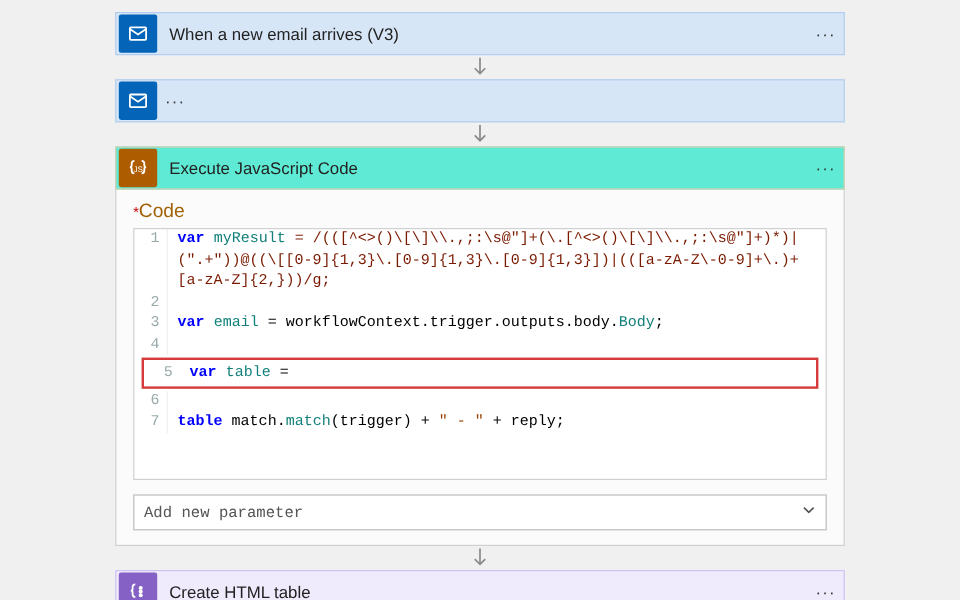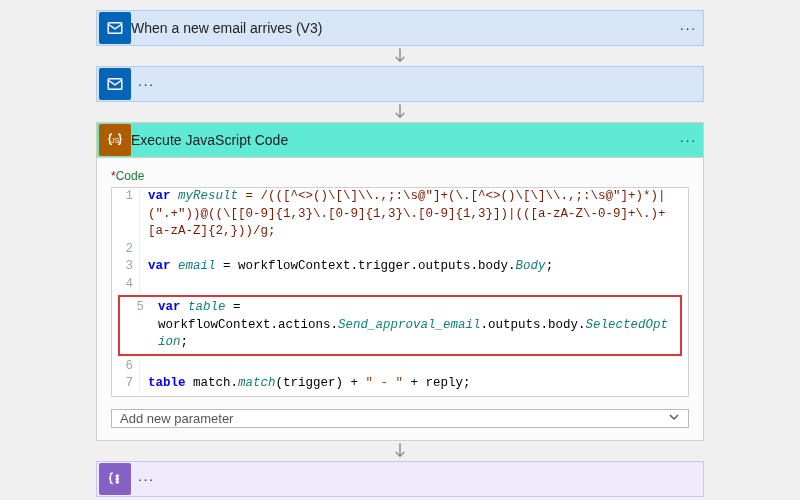--- a/index.html
+++ b/index.html
@@ -27,37 +27,37 @@
     width: 32px; height: 32px;
     margin-left: 2px;
     display: flex; align-items: center; justify-content: center;
     border-radius: 2px;
     color: #fff;
   }
   .step-icon svg { width: 18px; height: 18px; }
   .ic-outlook { background: #0364b8; }
   .ic-js { background: #ad5c00; }
   .ic-purple { background: #8561c5; }
-  .step-title { margin-left: 0; flex: 1; color: #222; font-size: 14px; }
+  .step-title { margin-left: 10px; flex: 1; color: #222; font-size: 14px; }
   .step-more { width: 30px; color: #333; letter-spacing: 1px; font-size: 14px; text-align: center; cursor: pointer; }
   .arrow {
     display: flex; justify-content: center;
     height: 20px;
     align-items: center;
   }
   .arrow svg { width: 14px; height: 18px; color: #888; }
   .panel {
     border: 1px solid #d0d0d0;
     border-top: none;
     background: #fbfbfb;
     padding: 10px 14px 12px 14px;
   }
   .label-row { margin-bottom: 4px; }
   .required { color: #c00; font-size: 12px; }
-  .label-text { font-size: 12px; color: #15803d; }
+  .label-text { font-size: 16px; color: #a16207; }
   .code-box {
     border: 1px solid #d0d0d0;
     background: #fff;
     font-family: Consolas, "Courier New", monospace;
     font-size: 12.5px;
     line-height: 1.4;
     height: 210px;
     overflow: hidden;
   }
   .code-line { display: flex; }
@@ -71,35 +71,36 @@
     border-right: 1px solid #eee;
   }
   .code-content {
     padding-left: 8px;
     white-space: pre-wrap;
     word-break: break-all;
     flex: 1;
     padding-right: 8px;
   }
   .tok-kw { color: #0000ff; font-weight: bold; }
-  .tok-id { color: #12807a; font-style: italic; }
+  .tok-id { color: #12807a; }
   .tok-str { color: #9a3e00; }
   .tok-re { color: #7a1a00; }
   .hl-box { border: 2px solid #d63a3a; padding: 2px 2px; margin: 2px 6px 2px 6px; }
   .hl-box .code-line .gutter { border-right: none; }
   .param-dd {
     margin-top: 12px;
     border: 1px solid #bbb;
     background: #fff;
-    height: 19px;
+    height: 30px;
     display: flex; align-items: center;
     padding: 0 8px;
     color: #555;
     cursor: pointer;
     justify-content: space-between;
+    font-family: Liberation Mono, monospace;
   }
   .chev { color: #555; }
 </style>
 </head>
 <body>
 
 <div class="canvas">
 
   <div class="step step-blue">
     <div class="step-icon ic-outlook">
@@ -168,24 +169,20 @@
         </div>
       <div class="code-line">
           <div class="gutter">4</div>
           <div class="code-content">&nbsp;</div>
         </div>
 
       <div class="hl-box">
         <div class="code-line">
             <div class="gutter">5</div>
             <div class="code-content"><span class="tok-kw">var</span> <span class="tok-id">table</span><span> =</span></div>
-          </div>
-        <div class="code-line">
-            <div class="gutter"></div>
-            <div class="code-content"><span>workflowContext.actions.</span><span class="tok-id">Send_approval_email</span><span>.outputs.body.</span><span class="tok-id">SelectedOption</span>;</div>
           </div>
       </div>
 
       <div class="code-line">
           <div class="gutter">6</div>
           <div class="code-content">&nbsp;</div>
         </div>
       <div class="code-line">
           <div class="gutter">7</div>
           <div class="code-content"><span class="tok-kw">table</span><span> match.</span><span class="tok-id">match</span><span>(trigger) + </span><span class="tok-str">" - "</span><span> + reply;</span></div>
@@ -211,16 +208,17 @@
 
   <div class="step step-purple">
     <div class="step-icon ic-purple">
       <svg viewBox="0 0 24 24" fill="none" stroke="currentColor" stroke-width="2">
           <path d="M9 4c-2 0-3 1-3 3v2c0 1-1 2-2 2 1 0 2 1 2 2v2c0 2 1 3 3 3"></path>
           <circle cx="15" cy="8" r="1.3" fill="currentColor"></circle>
           <circle cx="15" cy="12" r="1.3" fill="currentColor"></circle>
           <circle cx="15" cy="16" r="1.3" fill="currentColor"></circle>
         </svg>
     </div>
+    <div class="step-title">Create HTML table</div>
     <div class="step-more">···</div>
   </div>
 
 </div>
 
 </body></html>

